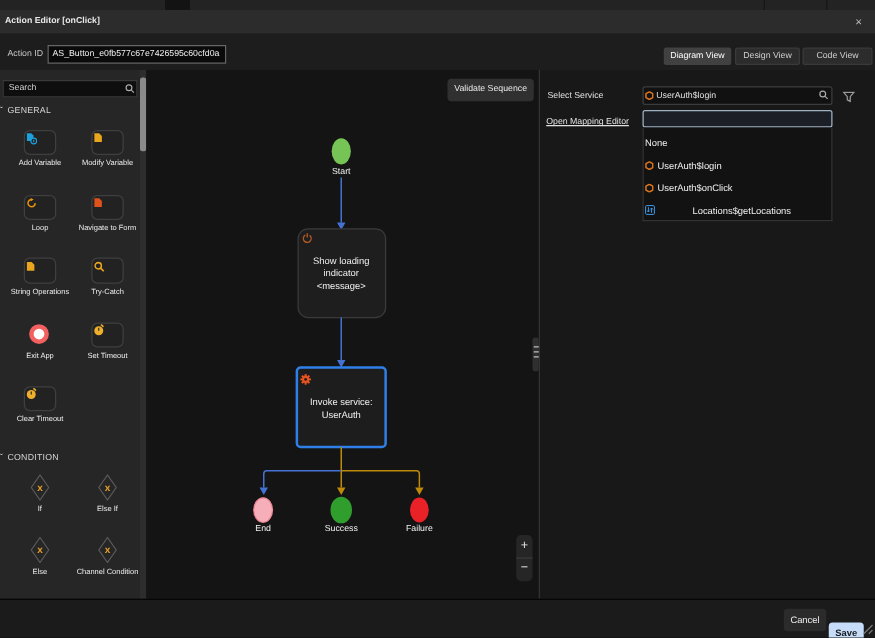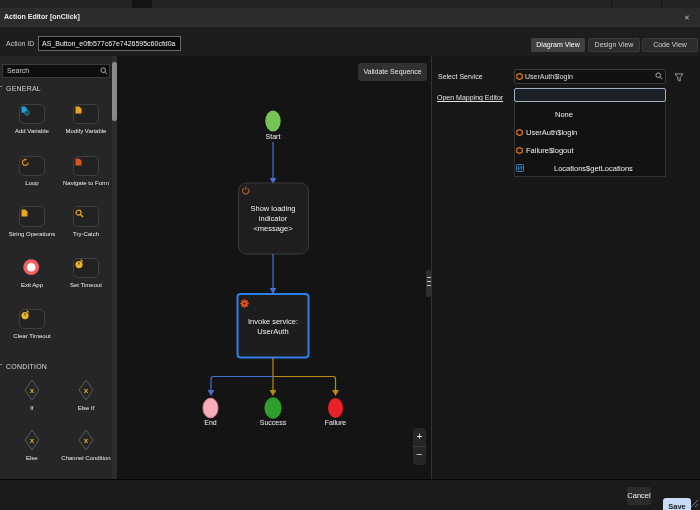--- a/index.html
+++ b/index.html
@@ -193,37 +193,37 @@
 
   <svg class="abs" style="left:674px;top:73px;" width="10" height="9" viewBox="0 0 11 10">
       <path d="M1 1 H10 L6.8 4.8 V9 L4.2 7.6 V4.8 Z" fill="none" stroke="#9a9a9a" stroke-width="1.1"></path>
     </svg>
 
   <div class="abs" style="left:437px;top:94px;font-size:7px;color:#e2e2e2;text-decoration:underline;">Open Mapping Editor</div>
 
   <div class="abs" style="left:514px;top:88px;width:152px;height:14px;background:#1c2026;border:1px solid #9fb2c4;border-radius:2px;"></div>
 
   <div class="abs" style="left:514px;top:102px;width:152px;height:75px;background:#121212;border:1px solid #333;border-top:none;"></div>
-  <div class="abs" style="left:516px;top:110px;font-size:7.5px;color:#f0f0f0;padding-left:39px;">None</div>
+  <div class="abs" style="left:516px;top:110px;font-size:7.5px;color:#f0f0f0;">None</div>
   <svg class="abs" style="left:516px;top:128.5px;" width="7" height="7" viewBox="0 0 9 9">
       <path d="M4.5 0.5 L8 2.5 V6.5 L4.5 8.5 L1 6.5 V2.5 Z" fill="none" stroke="#d8741d" stroke-width="1.6"></path>
     </svg>
   <div class="abs" style="left:526px;top:128px;font-size:7.5px;color:#f0f0f0;">UserAuth$login</div>
   <svg class="abs" style="left:516px;top:146.5px;" width="7" height="7" viewBox="0 0 9 9">
       <path d="M4.5 0.5 L8 2.5 V6.5 L4.5 8.5 L1 6.5 V2.5 Z" fill="none" stroke="#d8741d" stroke-width="1.6"></path>
     </svg>
-  <div class="abs" style="left:526px;top:146px;font-size:7.5px;color:#f0f0f0;">Failure$logout</div>
+  <div class="abs" style="left:526px;top:146px;font-size:7.5px;color:#f0f0f0;">UserAuth$onClick</div>
   <svg class="abs" style="left:515.5px;top:163.5px;" width="8" height="8" viewBox="0 0 10 10">
       <rect x="0.6" y="0.6" width="8.8" height="8.8" rx="1" fill="none" stroke="#3d9be9" stroke-width="1"></rect>
       <path d="M3.4 2.2 V7 M3.4 7 L2.1 5.6 M3.4 7 L4.7 5.6 M6.6 7.8 V3 M6.6 3 L5.3 4.4 M6.6 3 L7.9 4.4" fill="none" stroke="#3d9be9" stroke-width="1"></path>
     </svg>
   <div class="abs" style="left:526px;top:164px;font-size:7.5px;color:#f0f0f0;margin-left:28px;">Locations$getLocations</div>
 
   <div class="abs" style="left:0;top:479px;width:700px;height:1px;background:#060606;"></div>
   <div class="abs" style="left:0;top:480px;width:700px;height:30px;background:#1b1b1b;"></div>
-  <div class="abs" style="left:627px;top:487px;width:24px;height:18px;background:#2b2b2b;border-radius:3px;color:#f0f0f0;font-size:7.5px;text-align:center;line-height:18px;">Cancel</div>
+  <div class="abs" style="left:627px;top:487px;width:34px;height:18px;background:#2b2b2b;border-radius:3px;color:#f0f0f0;font-size:7.5px;text-align:center;line-height:18px;">Cancel</div>
   <div class="abs" style="left:663px;top:487px;width:28px;height:18px;background:#c6dcf8;border-radius:3px;color:#16191d;font-size:7.5px;font-weight:bold;text-align:center;line-height:18px;margin-top:11px;">Save</div>
   <svg class="abs" style="left:690px;top:499px;" width="9" height="9" viewBox="0 0 9 9">
       <line x1="8" y1="1" x2="1" y2="8" stroke="#777" stroke-width="1"></line>
       <line x1="8" y1="5" x2="5" y2="8" stroke="#777" stroke-width="1"></line>
     </svg>
 
 </div>
 
 </body></html>

